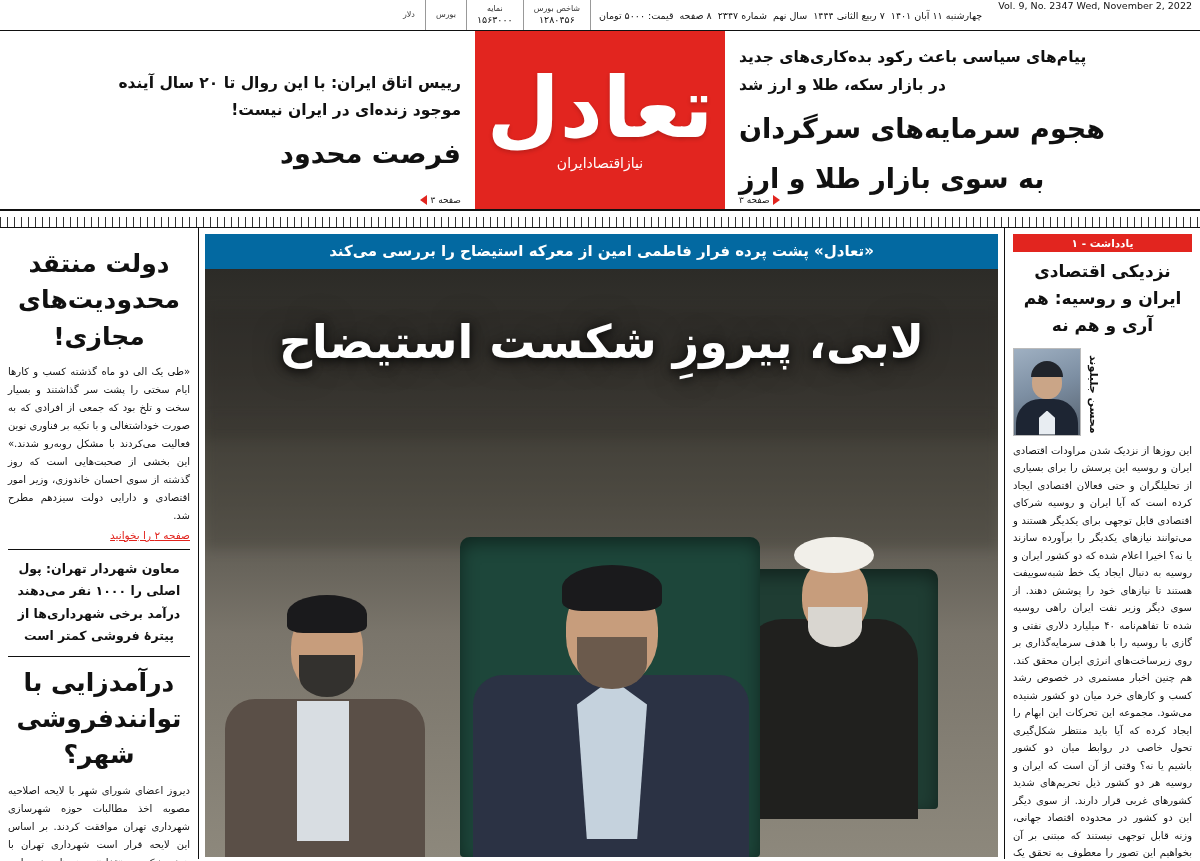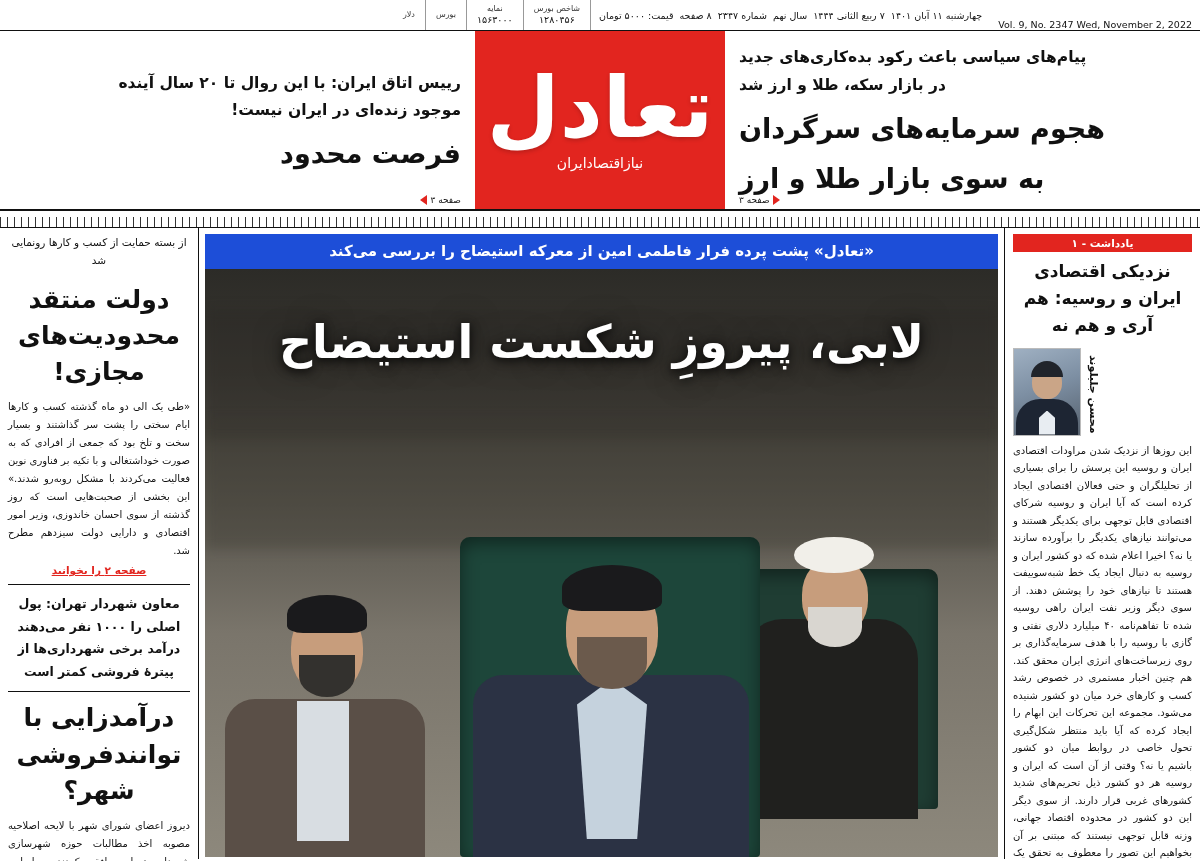--- a/index.html
+++ b/index.html
@@ -64,21 +64,21 @@
     align-items: center;
     gap: 6px;
     padding: 0 8px;
     border-left: 1px solid #999;
     white-space: nowrap;
   }
   .topbar .voliss {
     font-size: 9.5px;
     padding: 0 8px;
     display: flex;
-    align-items: flex-end;
+    align-items: flex-start;
     direction: ltr;
     white-space: nowrap;
   }
 
   
   .masthead {
     display: flex;
     height: 178px;
     border-bottom: 2px solid #111;
     direction: rtl;
@@ -261,21 +261,21 @@
   .note-body {
     font-size: 10px;
     line-height: 1.75;
     text-align: justify;
     column-count: 1;
     hyphens: auto;
   }
 
   
   .kicker {
-    background: #1d4ed8;
+    background: #0369a1;
     color: #fff;
     font-size: 15px;
     font-weight: bold;
     text-align: center;
     padding: 7px 4px;
     line-height: 1.4;
   }
   .lead-wrap { position: relative; }
   .lead-title {
     position: absolute;
@@ -365,23 +365,23 @@
     text-align: center;
     margin: 12px 0 8px;
   }
   .lc-body {
     font-size: 10px;
     line-height: 1.8;
     text-align: justify;
   }
   .lc-more {
     display: block;
-    text-align: center;
+    text-align: right;
     color: #e2251f;
-    font-weight: bold;
+    font-weight: normal;
     font-size: 10.5px;
     margin-top: 4px;
   }
   .rule {
     border: none;
     border-top: 1px solid #111;
     margin: 8px 0;
   }
   .lc-sub {
     font-size: 12.5px;
@@ -506,21 +506,20 @@
           <div class="ph-suit" style="left:20px; top:430px; width:200px; height:170px; background:#5a4f47;"></div>
           <div class="ph-shirt" style="left:92px; top:432px; width:52px; height:140px; background:#d8dde2;"></div>
           <div class="ph-head" style="left:86px; top:336px; width:72px; height:88px;"></div>
           <div class="ph-hair" style="left:82px; top:326px; width:80px; height:38px;"></div>
           <div class="ph-beard" style="left:94px; top:386px; width:56px; height:42px; background:#33312e;"></div>
         </div>
       </div>
     </div>
 
     <div class="col col-left">
-      <div class="lc-overline">از بسته حمایت از کسب و کارها رونمایی شد</div>
       <div class="lc-head">دولت منتقد محدودیت‌های مجازی!</div>
       <div class="lc-body">«طی یک الی دو ماه گذشته کسب و کارها ایام سختی را پشت سر گذاشتند و بسیار سخت و تلخ بود که جمعی از افرادی که به صورت خوداشتغالی و با تکیه بر فناوری نوین فعالیت می‌کردند با مشکل روبه‌رو شدند.» این بخشی از صحبت‌هایی است که روز گذشته از سوی احسان خاندوزی، وزیر امور اقتصادی و دارایی دولت سیزدهم مطرح شد.</div>
       <a class="lc-more" href="#">صفحه ۲ را بخوانید</a>
       <hr class="rule">
       <div class="lc-sub">معاون شهردار تهران: پول اصلی را ۱۰۰۰ نفر می‌دهند درآمد برخی شهرداری‌ها از پیترۀ فروشی کمتر است</div>
       <hr class="rule">
       <div class="lc-head2">درآمدزایی با توانند‌فروشی شهر؟</div>
       <div class="lc-body">دیروز اعضای شورای شهر با لایحه اصلاحیه مصوبه اخذ مطالبات حوزه شهرسازی شهرداری تهران موافقت کردند. بر اساس این لایحه قرار است شهرداری تهران با هدف شکستن «قفل» بدهی‌های شهرداری در پایتخت، مشوق‌هایی را برای بدهکاران عوارض شهرسازی را پرداخت می‌کنند، ارایه نوعی گونه‌ای که برای افرادی که در مدت زمان تعیین شده عوارض پرداختی کنند ۳۰ درصد برای پرداخت‌کنندگان عوارض در...</div>
 
     </div>

